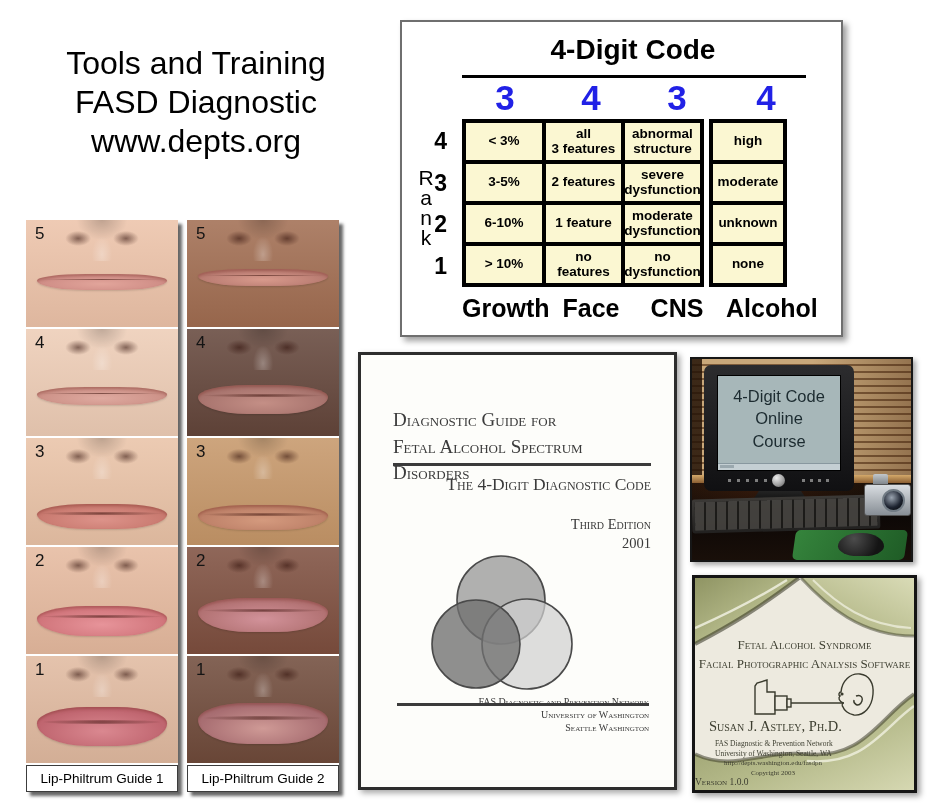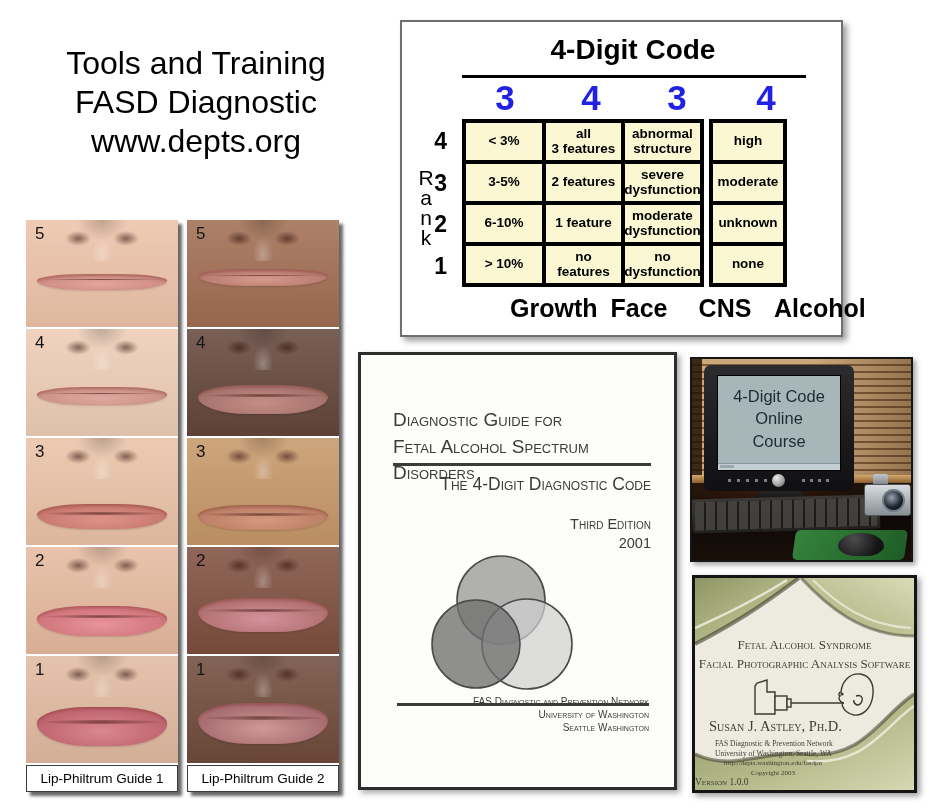--- a/index.html
+++ b/index.html
@@ -27,21 +27,21 @@
   .tbl-alc{grid-template-columns:74px;margin-left:5px;}
   .tbl .cell{height:37px;border:2px solid #000;background:var(--cell-cream);
              display:flex;align-items:center;justify-content:center;text-align:center;
              font-size:13.5px;font-weight:bold;line-height:1.05;white-space:pre-line;}
   .rank-nums{position:absolute;left:0;top:99px;width:54px;display:grid;
              grid-template-rows:repeat(4,41.5px);}
   .rank-nums div{display:flex;align-items:center;justify-content:flex-end;
                  padding-right:9px;font-size:23px;font-weight:bold;}
   .rank-word{position:absolute;left:13px;top:146px;width:22px;text-align:center;
              font-size:21px;line-height:.95;}
-  .col-labels{position:absolute;left:60px;top:272px;display:flex;margin-left:48px;}
+  .col-labels{position:absolute;left:60px;top:272px;display:flex;}
   .col-labels div{text-align:center;font-size:25px;font-weight:bold;overflow:visible;}
   .cl1{width:86px}.cl2{width:86px}.cl3{width:86px}.clgap{width:6px}.cl4{width:86px}
 
   
   .guide{position:absolute;top:220px;width:152px;box-shadow:4px 4px 3px rgba(75,75,75,.85);}
   #guide1{left:26px;} #guide2{left:187px;}
   .lip-photo{position:relative;height:107px;margin-bottom:2px;overflow:hidden;
      background:
        linear-gradient(to bottom, rgba(255,255,255,.14), rgba(0,0,0,.06)),
        var(--skin);}
@@ -58,21 +58,21 @@
   .lip-photo .lips::after{content:"";position:absolute;left:3%;right:3%;top:32%;height:10%;
      border-radius:50%;
      background:radial-gradient(50% 100% at 50% 50%, rgba(55,14,8,.55), rgba(55,14,8,.12) 82%, transparent);}
   .lip-photo .num{position:absolute;left:9px;top:4px;font-size:17px;color:#141414;}
   .guide-label{height:25px;background:#fff;border:1px solid #3c3c3c;
      display:flex;align-items:center;justify-content:center;font-size:13.5px;color:#000;}
 
   
   .book{left:358px;top:352px;width:313px;height:432px;background:#fdfdfa;
         border:3px solid #2d2d2d;box-shadow:3px 3px 6px rgba(0,0,0,.35);
-        font-family:Liberation Sans, sans-serif;font-variant:small-caps;color:#3b3b3b;}
+        font-family:Liberation Serif, serif;font-variant:small-caps;color:#3b3b3b;}
   .bk-title{position:absolute;left:32px;top:52px;width:258px;font-size:19px;line-height:1.4;}
   .bk-rule{position:absolute;left:32px;top:108px;width:258px;height:3px;background:#3b3b3b;}
   .bk-sub{position:absolute;left:32px;top:119px;width:258px;text-align:right;font-size:17.5px;}
   .bk-edition{position:absolute;left:32px;top:160px;width:258px;text-align:right;
               font-size:14.5px;line-height:1.3;}
   .bk-venn{position:absolute;left:50px;top:196px;}
   .bk-rule2{position:absolute;left:36px;top:348px;width:252px;height:3px;background:#3b3b3b;}
   .bk-org{position:absolute;left:26px;top:340px;width:262px;text-align:right;
           font-size:10px;line-height:1.3;}
 

